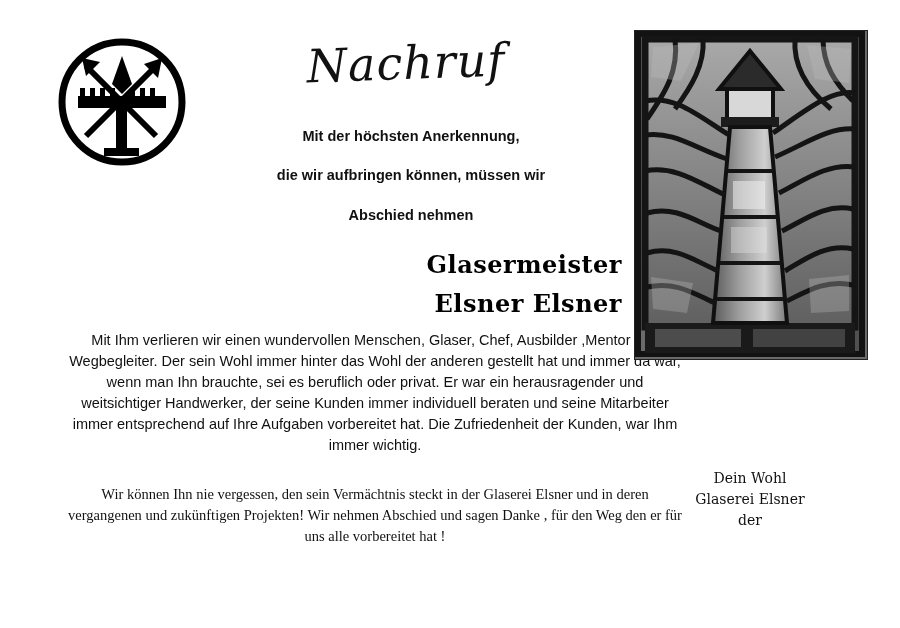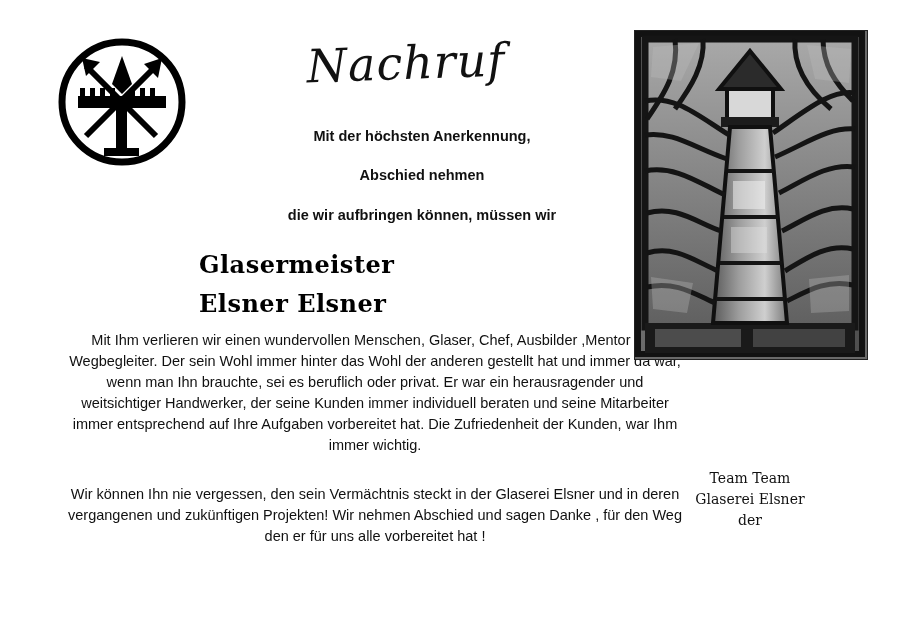--- a/index.html
+++ b/index.html
@@ -44,40 +44,40 @@
     font-style: italic;
     font-size: 46px;
     letter-spacing: 1px;
     color: #111111;
     transform: rotate(-2deg);
   }
 
   
   .intro {
     position: absolute;
-    left: 207px;
+    left: 196px;
     top: 128px;
     width: 430px;
     text-align: center;
   }
   .intro .line {
     font-size: 14.5px;
     font-weight: bold;
     color: #111;
     margin-bottom: 22px;
     line-height: 1.2;
   }
   .intro .line.small-gap { margin-bottom: 20px; }
 
   .name-block {
     position: absolute;
-    left: 199px;
+    left: 192px;
     top: 250px;
     width: 430px;
-    text-align: left;
+    text-align: right;
     font-family: "DejaVu Serif", serif;
     font-weight: bold;
   }
   .name-block .role {
     font-size: 24px;
     letter-spacing: 0.5px;
     margin-bottom: 10px;
   }
   .name-block .person {
     font-size: 24px;
@@ -94,20 +94,21 @@
     margin-left: 37px;
   }
   .body-text p {
     margin: 0 0 0 0;
     font-size: 14.5px;
     line-height: 1.45;
     color: #111;
   }
   .body-text p.para2 {
     margin-top: 28px;
+    font-family: Liberation Serif, serif;
   }
 
   
   .photo {
     position: absolute;
     left: 634px;
     top: 30px;
     width: 232px;
     height: 328px;
     border: 1px solid #222;
@@ -162,22 +163,22 @@
 
         <polygon points="70,24 80,52 70,62 60,52" fill="#000" stroke="none"></polygon>
       </g>
     </svg>
   </div>
 
   <div class="headline">Nachruf</div>
 
   <div class="intro">
     <div class="line">Mit der höchsten Anerkennung,</div>
+    <div class="line">die wir aufbringen können, müssen wir</div>
     <div class="line">Abschied nehmen</div>
-    <div class="line">die wir aufbringen können, müssen wir</div>
   </div>
 
   <div class="name-block">
     <div class="role">Glasermeister</div>
     <div class="person">Elsner Elsner</div>
   </div>
 
   <div class="body-text">
     <p class="para1">Mit Ihm verlieren wir einen wundervollen Menschen, Glaser, Chef, Ausbilder ,Mentor und Wegbegleiter. Der sein Wohl immer hinter das Wohl der anderen gestellt hat und immer da war, wenn man Ihn brauchte, sei es beruflich oder privat. Er war ein herausragender und weitsichtiger Handwerker, der seine Kunden immer individuell beraten und seine Mitarbeiter immer entsprechend auf Ihre Aufgaben vorbereitet hat. Die Zufriedenheit der Kunden, war Ihm immer wichtig.</p>
     <p class="para2">Wir können Ihn nie  vergessen, den sein Vermächtnis steckt in der Glaserei Elsner und in deren  vergangenen und zukünftigen Projekten! Wir nehmen Abschied und sagen Danke , für den Weg den er für uns alle vorbereitet hat !</p>
@@ -251,18 +252,18 @@
       <g fill="#bdbdbd" opacity="0.32">
         <polygon points="18,16 64,12 46,50 16,46"></polygon>
         <polygon points="172,14 216,18 214,52 180,48"></polygon>
         <polygon points="16,246 58,252 52,282 18,278"></polygon>
         <polygon points="174,248 214,244 214,280 176,282"></polygon>
       </g>
     </svg>
   </div>
 
   <div class="signature">
-    <div>Team Team</div>
+    <div>Dein Wohl</div>
     <div>Glaserei Elsner</div>
     <div>der</div>
   </div>
 
 </div>
 
 </body></html>

